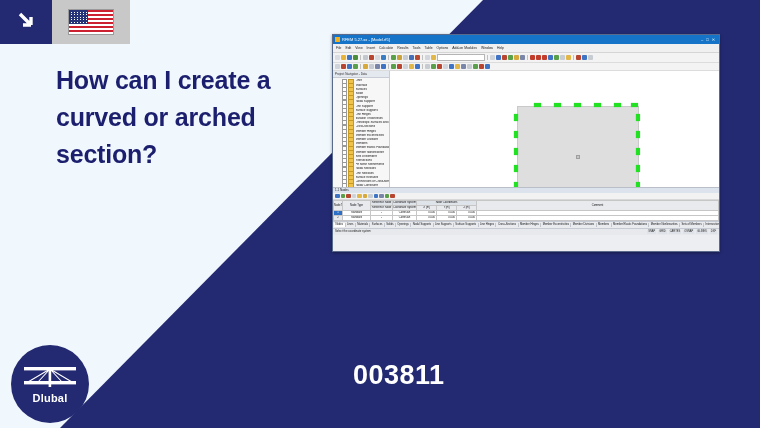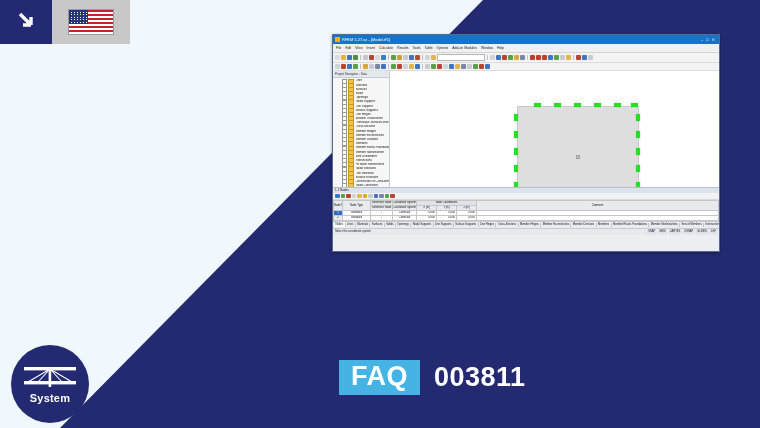--- a/index.html
+++ b/index.html
@@ -206,35 +206,35 @@
             <i style="left: 4.5px; top: 11.9px;"></i>
             <i style="left: 7.5px; top: 11.9px;"></i>
             <i style="left: 10.5px; top: 11.9px;"></i>
             <i style="left: 13.5px; top: 11.9px;"></i>
             <i style="left: 16.5px; top: 11.9px;"></i>
           </div>
       </div>
     </div>
   </div>
 
+  <div class="headline">How can I create a curved or arched section?</div>
 
   <div class="logo">
     <div class="logo-mark">
       <svg width="56" height="26" viewBox="0 0 56 26" aria-hidden="true">
         <rect x="2" y="3" width="52" height="3.4" fill="#ffffff"></rect>
         <rect x="2" y="17" width="52" height="3.4" fill="#ffffff"></rect>
         <path d="M28 5 L6 18 M28 5 L50 18 M28 5 L16 18 M28 5 L40 18" stroke="#ffffff" stroke-width="1.1" fill="none"></path>
         <rect x="26.6" y="3" width="2.6" height="20" fill="#ffffff"></rect>
       </svg>
     </div>
-    <div class="logo-text">System</div>
+    <div class="logo-text">Dlubal</div>
   </div>
 
   <div class="faq-wrap">
-    <div class="faq-tag">FAQ</div>
     <div class="faq-num">003811</div>
   </div>
 
   <div class="app">
 
     <div class="titlebar">
       <div class="tb-ico"></div>
       <div class="tb-title">RFEM 5.27.xx - [Model.rf5]</div>
       <div class="tb-btns">
         <span>–</span>

